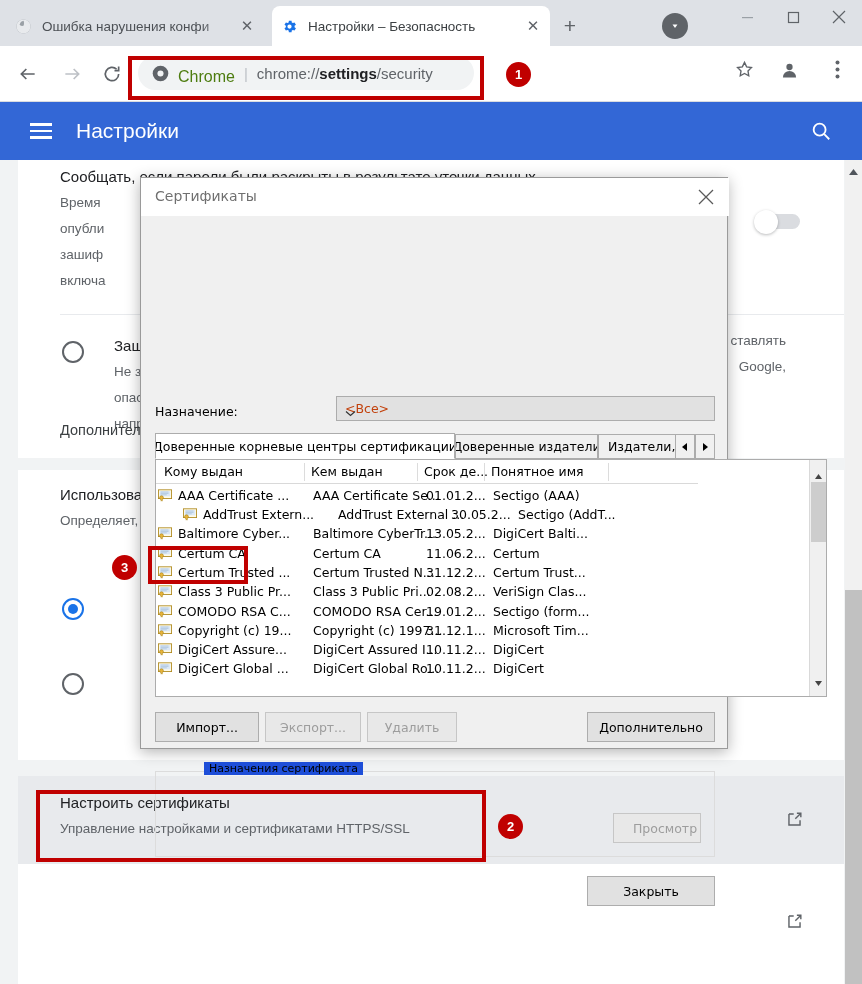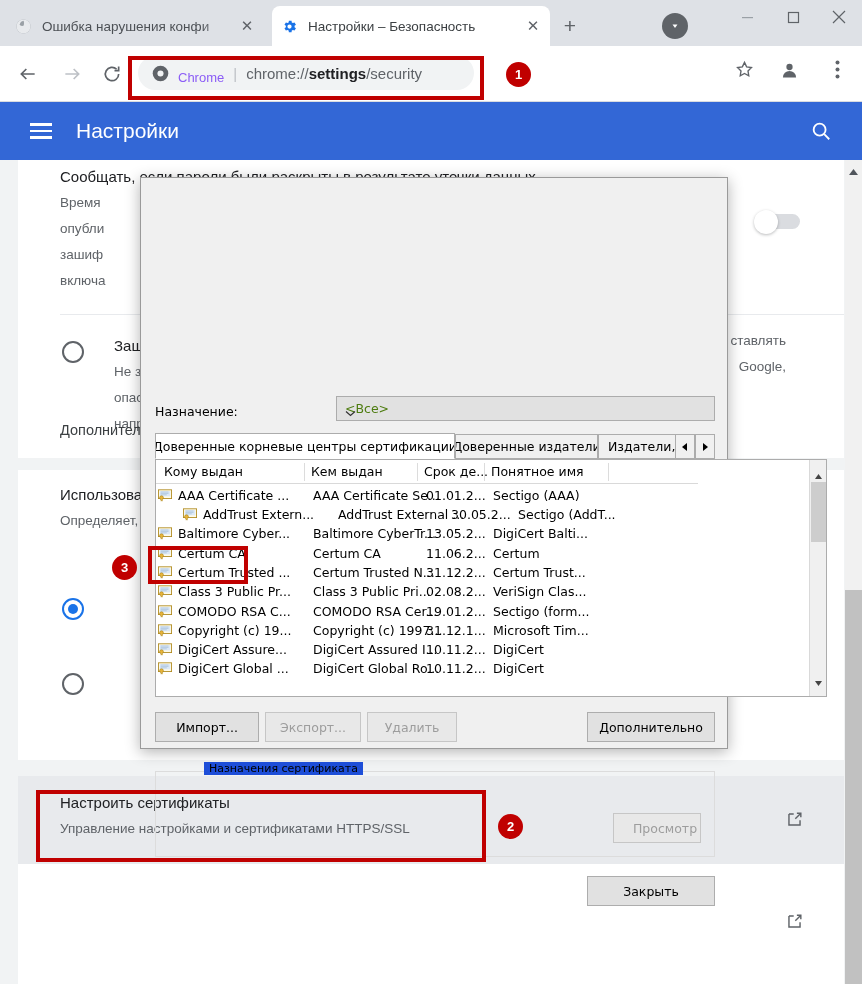--- a/index.html
+++ b/index.html
@@ -57,21 +57,21 @@
     background: #ffffff; border-bottom: 1px solid #dadce0;
   }
   .nav-btn { position: absolute; top: 12px; width: 32px; height: 32px;
              display: flex; align-items: center; justify-content: center; color: #5f6368; }
   .omnibox {
     position: absolute; left: 138px; top: 56px; width: 336px; height: 34px;
     background: #f1f3f4; border-radius: 17px;
     display: flex; align-items: center; padding: 0 14px;
   }
   .omni-icon { width: 17px; height: 17px; margin-right: 9px; flex: 0 0 17px; }
-  .omni-brand { font-size: 13px; color: #8b5cf6; white-space: nowrap; margin-top: 8px; }
+  .omni-brand { font-size: 16px; color: #4d7c0f; white-space: nowrap; margin-top: 8px; }
   .omni-sep { color: #bdc1c6; margin: 0 9px; font-size: 15px; }
   .omni-url { font-size: 15px; color: #5f6368; white-space: nowrap; }
   .omni-url b { color: #202124; font-weight: 700; }
   .tb-right { position: absolute; top: 60px; display: flex; align-items: center; color: #5f6368; }
 
   
   .settings-header {
     position: absolute; left: 0; top: 102px; width: 862px; height: 58px;
     background: #3367d6; display: flex; align-items: center;
   }
@@ -119,21 +119,21 @@
     box-shadow: 0 3px 14px rgba(0,0,0,.30);
     font-family: "DejaVu Sans", "Liberation Sans", sans-serif;
   }
   .dlg-title { position:absolute; left:0; top:0; width:588px; height:38px; background:#ffffff; }
   .dlg-title span { position:absolute; left:14px; top:10px; font-size:14px; color:#707070; }
   .dlg-close { position:absolute; right:12px; top:8px; width:22px; height:22px; color:#5a5a5a; }
 
   .dlg-label { position:absolute; left:14px; top:226px; font-size:12.5px; color:#000; }
   .combo { position:absolute; left:195px; top:218px; width:379px; height:25px;
            background:#e1e1e1; border:1px solid #acacac; }
-  .combo span { position:absolute; left:8px; top:4px; font-size:12.5px; color:#4d7c0f; }
+  .combo span { position:absolute; left:8px; top:4px; font-size:12.5px; color:#c2410c; }
   .combo .chev { position:absolute; right:8px; top:8px; }
 
   .tabs-strip { position:absolute; left:14px; top:256px; width:560px; height:25px; }
   .ctab { position:absolute; top:0; height:25px; border:1px solid #acacac;
           background:#f0f0f0; display:flex; align-items:center; justify-content:center;
           font-size:12.5px; color:#000; padding:0 9px; overflow:hidden; white-space:nowrap; }
   .ctab.sel { background:#fff; border-bottom-color:#fff; height:26px; top:-1px; }
   .tab-nav { position:absolute; top:0; width:20px; height:25px; border:1px solid #acacac;
              background:#f0f0f0; display:flex; align-items:center; justify-content:center; }
 
@@ -351,20 +351,28 @@
   <div class="pg-scrollbar">
     <div class="arrow-up">
       <svg width="11" height="8" viewBox="0 0 11 8">
           <path d="M5.5 1 10 7H1z" fill="#50555c"></path>
         </svg>
     </div>
     <div class="thumb"></div>
   </div>
 
   <div class="dialog">
+    <div class="dlg-title">
+      <span>Сертификаты</span>
+      <div class="dlg-close">
+        <svg width="22" height="22" viewBox="0 0 22 22">
+            <path d="M4 4 L18 18 M18 4 L4 18" stroke="#5a5a5a" stroke-width="1.3"></path>
+          </svg>
+      </div>
+    </div>
 
     <div class="dlg-label">Назначение:</div>
     <div class="combo">
       <span>&lt;Все&gt;</span>
       <span class="chev">
         <svg width="11" height="7" viewBox="0 0 11 7" fill="none" stroke="#333" stroke-width="1.2">
             <path d="M1 1.5 5.5 5.5 10 1.5"></path>
           </svg>
       </span>
     </div>

